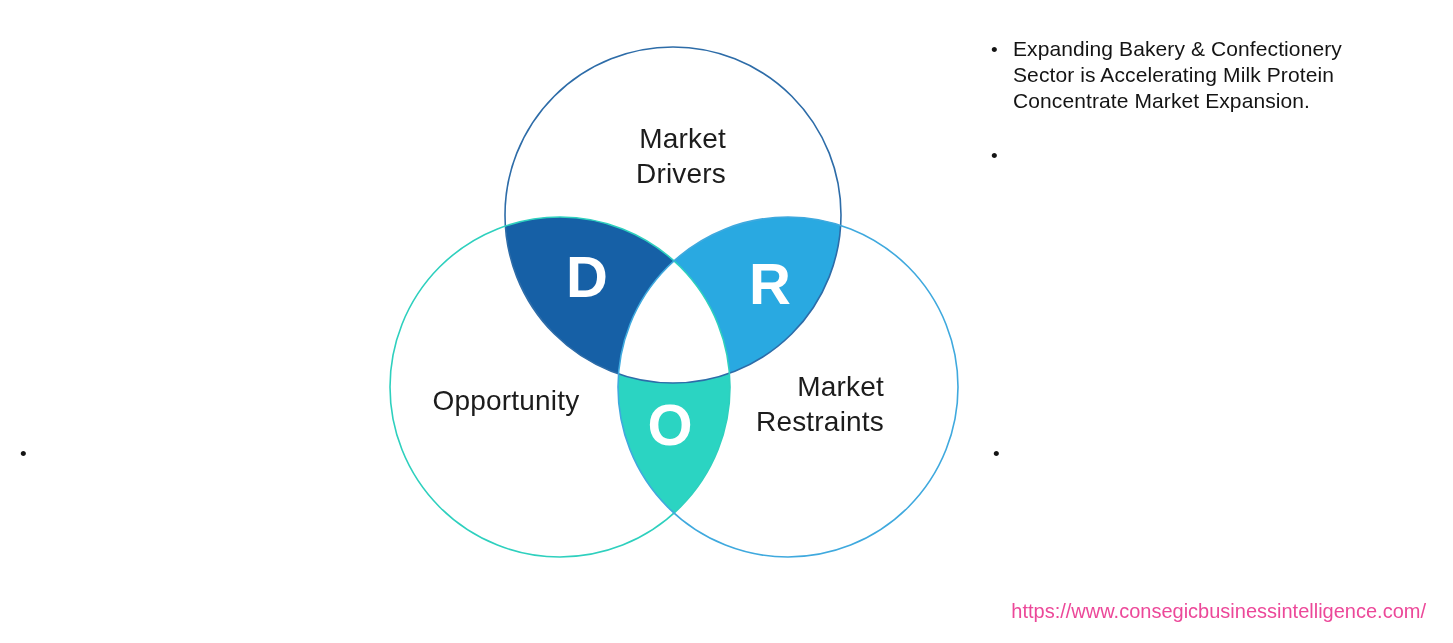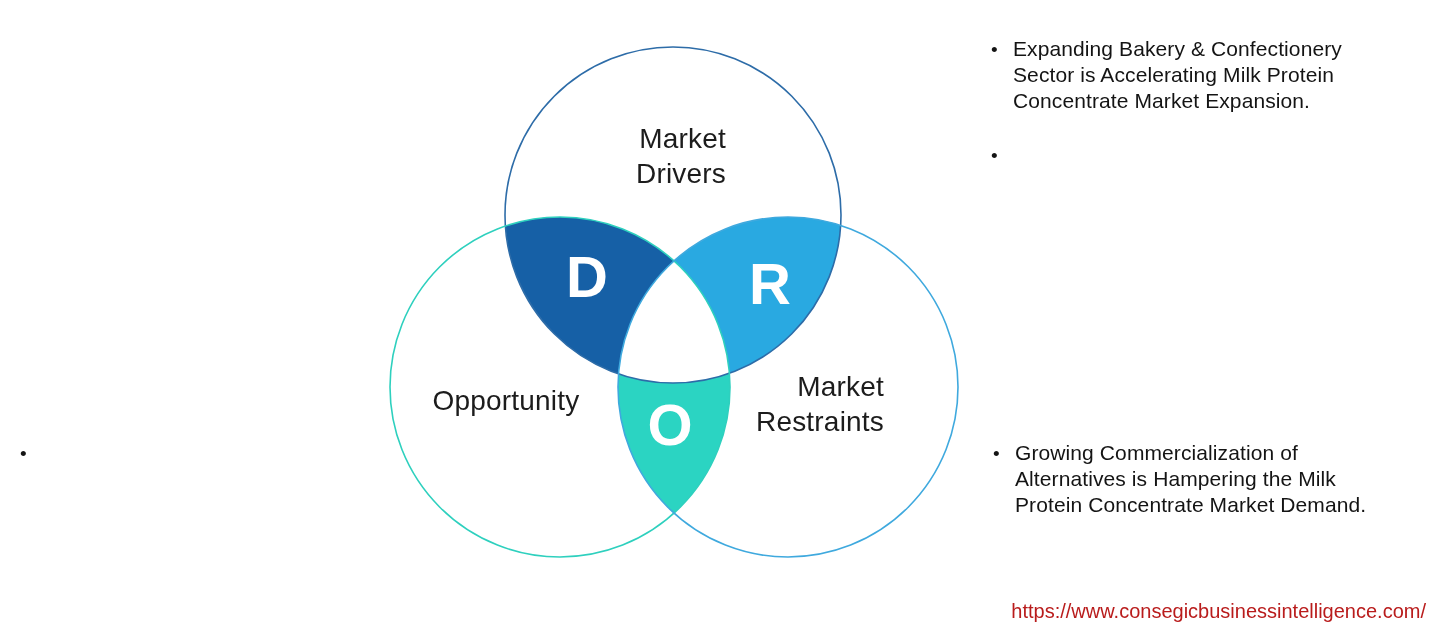--- a/index.html
+++ b/index.html
@@ -54,21 +54,21 @@
     color: #141414;
   }
   .note-text {
     color: #141414;
     font-size: 21px;
     line-height: 26px;
     white-space: pre-line;
     letter-spacing: 0.1px;
   }
   .footer-url {
-    color: #b91c1c;
+    color: #ec4899;
     font-size: 20px;
     line-height: 24px;
     text-align: right;
     white-space: nowrap;
     margin-left: 48px;
   }
 </style>
 </head>
 <body>
 
@@ -141,21 +141,18 @@
 
   <div class="abs note-list" style="left:20px; top:440px; width:350px;">
     <div class="note-item">
       <span class="note-dot">•</span>
     </div>
   </div>
 
   <div class="abs note-list" style="left:993px; top:440px; width:430px;">
     <div class="note-item">
       <span class="note-dot">•</span>
-      <span class="note-text">Growing Commercialization of
-Alternatives is Hampering the Milk
-Protein Concentrate Market Demand.</span>
     </div>
   </div>
 
   <div class="abs footer-url" style="right:27px; top:599px;">https://www.consegicbusinessintelligence.com/</div>
 
 </div>
 
 </body></html>

